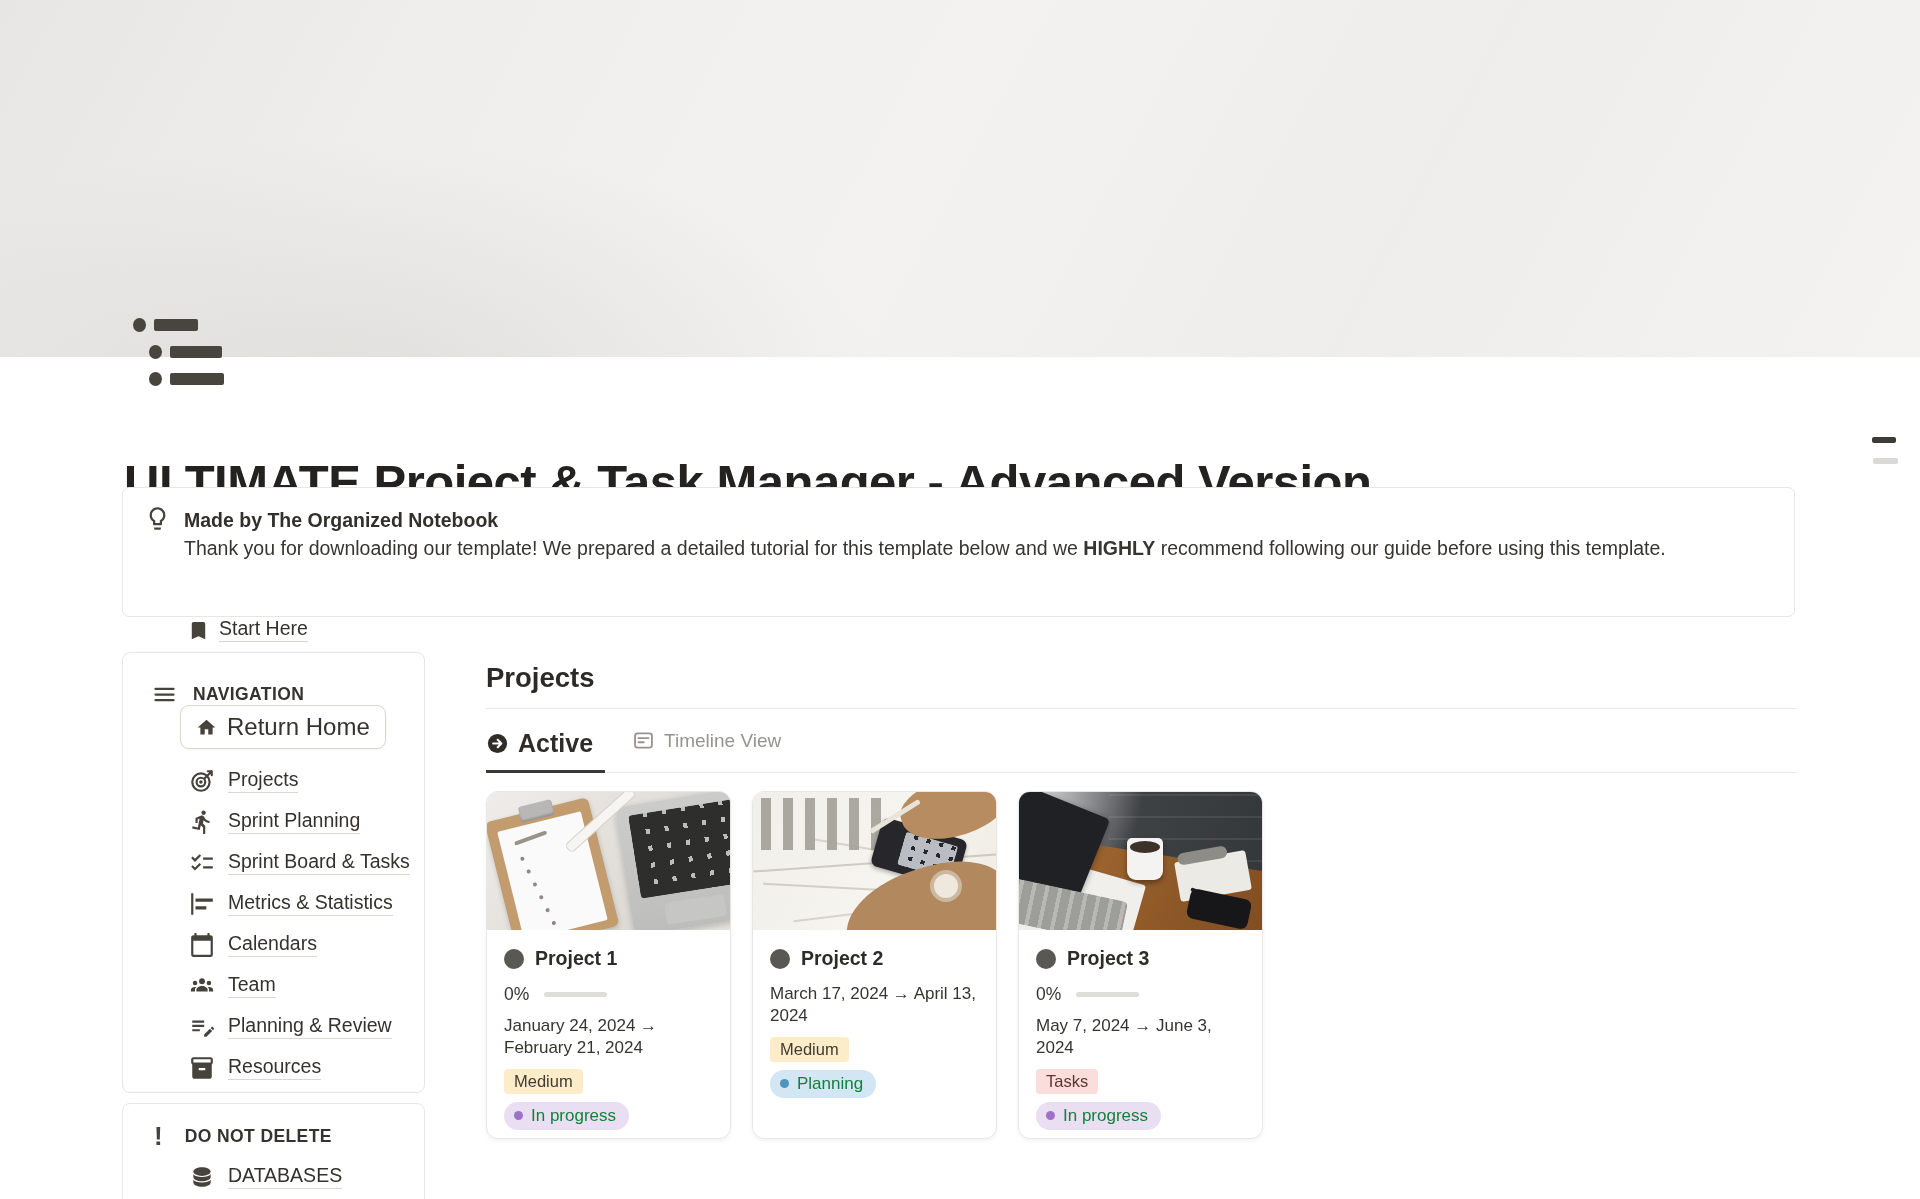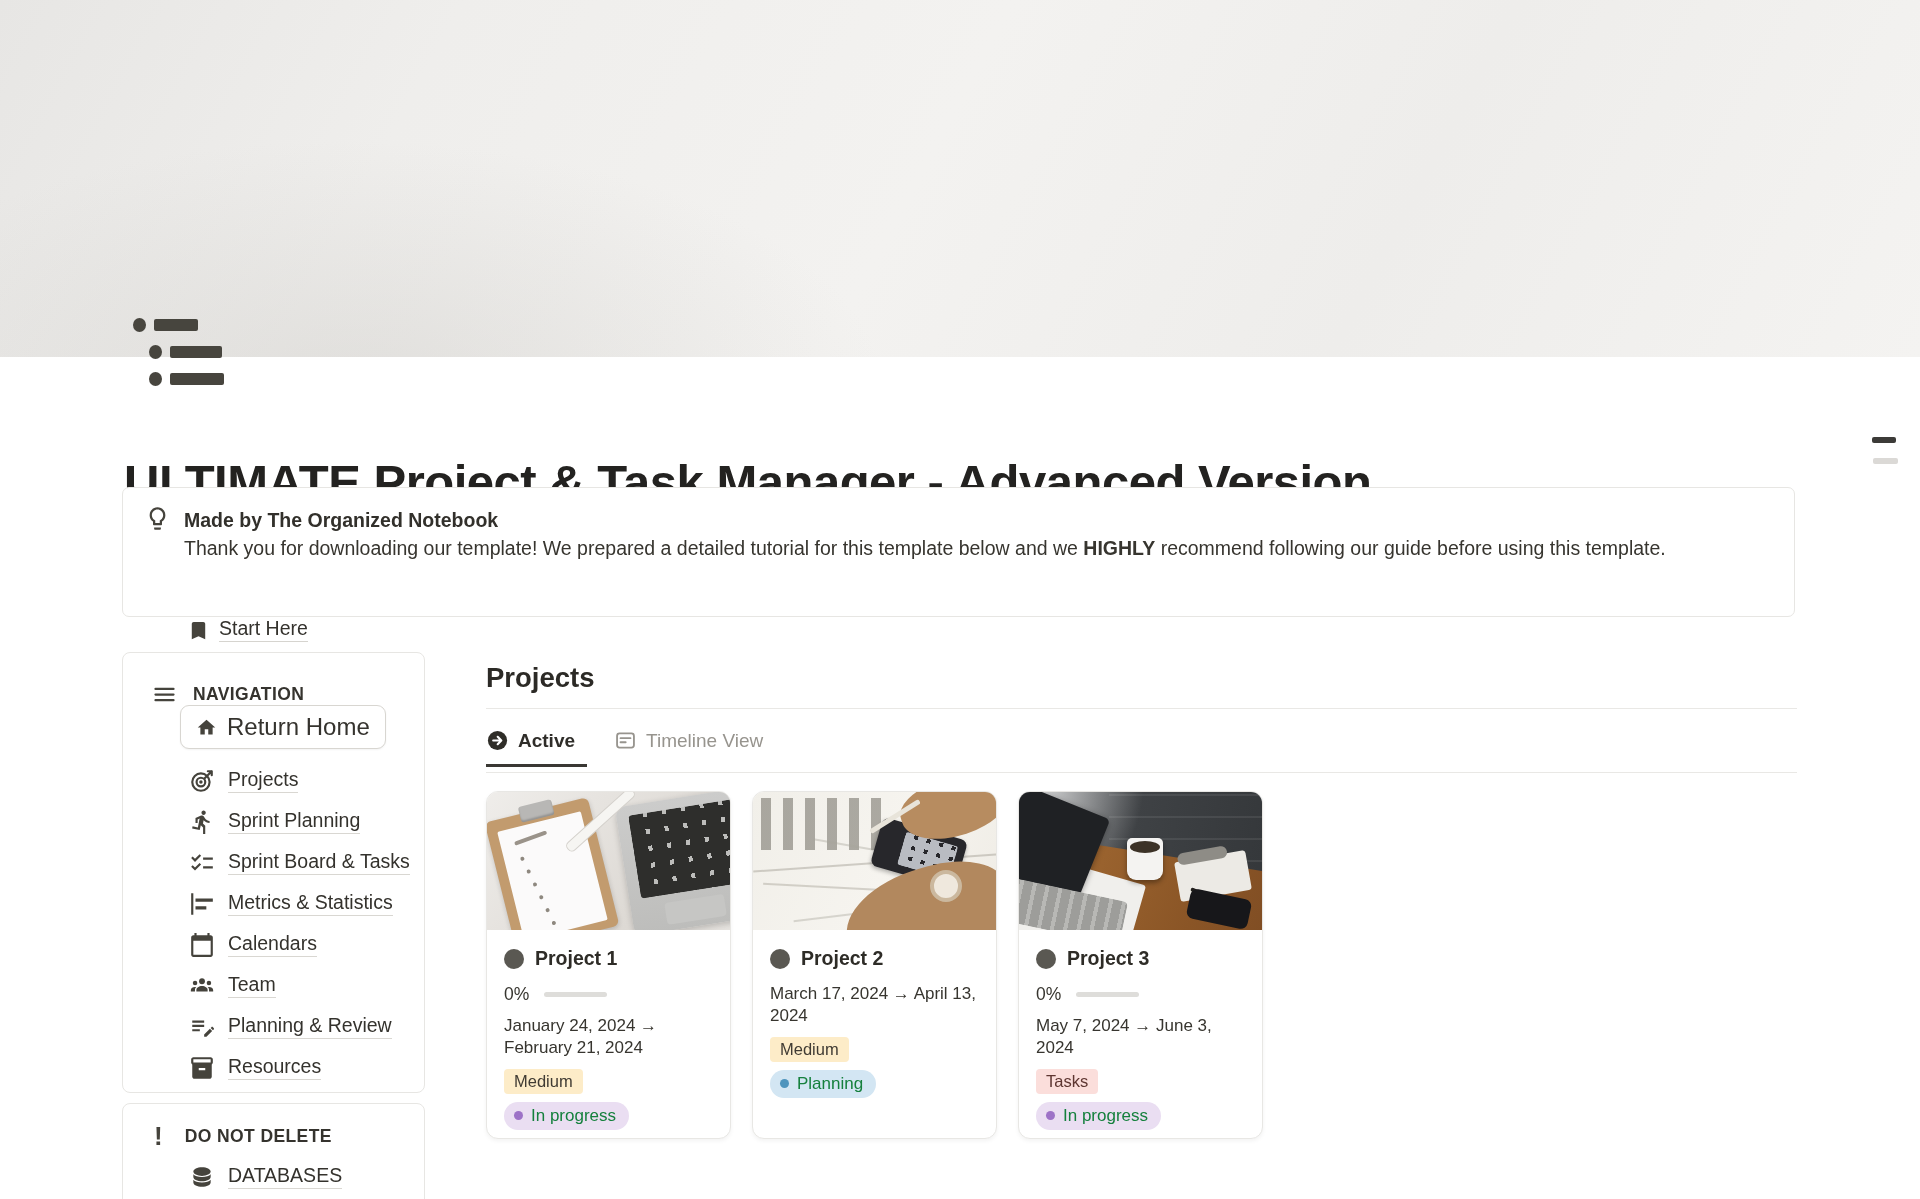--- a/index.html
+++ b/index.html
@@ -48,21 +48,21 @@
   .nav-item .lbl{font-size:19.5px;color:#34322d;border-bottom:1.5px solid #d9d7d2;padding-bottom:1px;}
   .excl{font-size:26px;font-weight:800;color:#45433c;line-height:1;}
   
   .main-head{position:absolute;left:486px;top:662px;font-size:27.5px;font-weight:700;color:#2c2a26;}
   .main-div{position:absolute;left:486px;top:708px;width:1311px;height:1px;background:#e9e8e5;}
   .tabs{position:absolute;left:486px;top:727px;width:1311px;height:46px;border-bottom:1px solid #e9e8e5;
     display:flex;align-items:flex-start;box-sizing:border-box;}
   .tab{display:inline-flex;align-items:center;gap:9px;padding:2px 12px 12px 0;cursor:pointer;}
   .tab svg{width:23px;height:23px;}
   .tab-active{border-bottom:3px solid #3a3834;margin-bottom:-2px;}
-  .tab-active .tlbl{font-size:19px;font-weight:600;color:#2f2d29;}
+  .tab-active .tlbl{font-size:25px;font-weight:600;color:#2f2d29;}
   .tab-idle{margin-left:27px;}
   .tab-idle .tlbl{font-size:19px;font-weight:500;color:#97948e;}
   
   .cards{position:absolute;left:486px;top:791px;display:flex;gap:21px;align-items:flex-end;}
   .pcard{width:245px;height:348px;background:#fff;border:1px solid #e8e7e4;border-radius:12px;
     box-shadow:0 2px 4px rgba(0,0,0,.05);overflow:hidden;box-sizing:border-box;cursor:pointer;}
   .pcover{position:relative;width:100%;height:138px;overflow:hidden;}
   .pbody{padding:17px 17px 0 17px;}
   .trow{display:flex;align-items:center;gap:11px;margin-bottom:13px;}
   .tdot{width:20px;height:20px;border-radius:50%;background:#5a5852;flex:none;}

